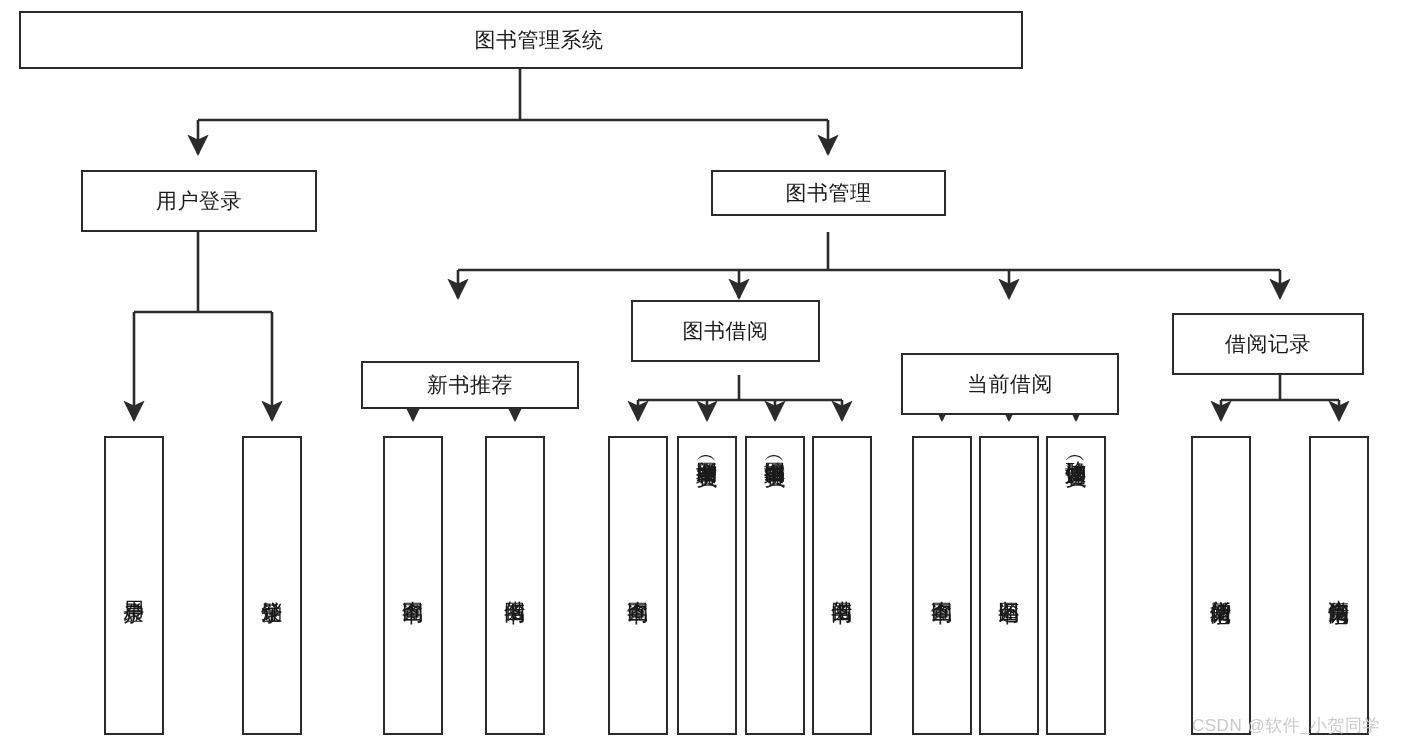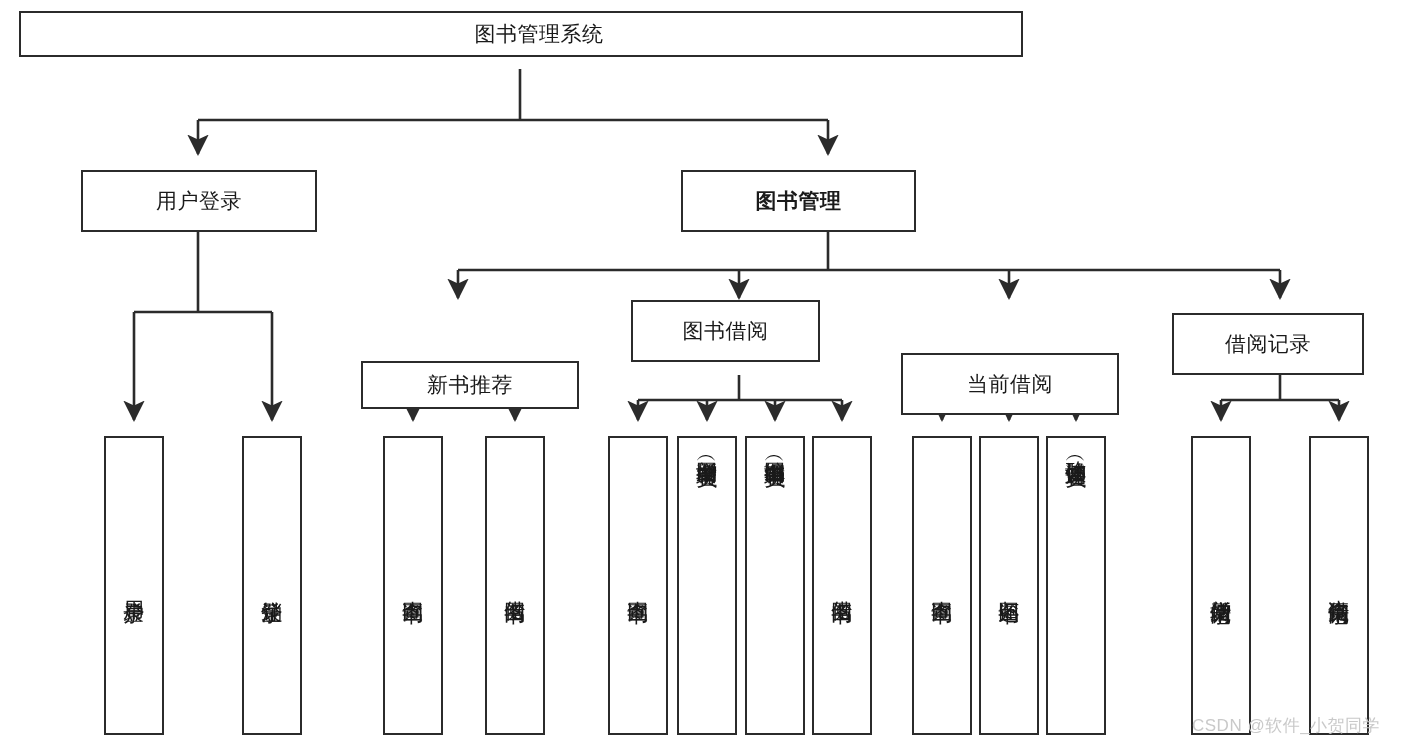--- a/index.html
+++ b/index.html
@@ -121,29 +121,29 @@
       <path d="M 1076 400 L 1076 420" marker-end="url(#arrow)"></path>
 
       <path d="M 1280 375 L 1280 400"></path>
       <path d="M 1221 400 L 1339 400"></path>
       <path d="M 1221 400 L 1221 420" marker-end="url(#arrow)"></path>
       <path d="M 1339 400 L 1339 420" marker-end="url(#arrow)"></path>
 
     </g>
   </svg>
 
-  <div class="node" style="left:19px; top:11px; width:1004px; height:46px;padding-left:36px;">
+  <div class="node" style="left:19px; top:11px; width:1004px; height:58px;padding-left:36px;">
     <span class="node-label">图书管理系统</span>
   </div>
 
   <div class="node" style="left:81px; top:170px; width:236px; height:62px;">
     <span class="node-label">用户登录</span>
   </div>
 
-  <div class="node" style="left:681px; top:170px; width:235px; height:62px;font-weight:bold;">
+  <div class="node" style="left:711px; top:170px; width:235px; height:46px;">
     <span class="node-label">图书管理</span>
   </div>
 
   <div class="node" style="left:361px; top:313px; width:218px; height:48px;margin-top:48px;">
     <span class="node-label">新书推荐</span>
   </div>
 
   <div class="node" style="left:631px; top:300px; width:189px; height:62px;">
     <span class="node-label">图书借阅</span>
   </div>

